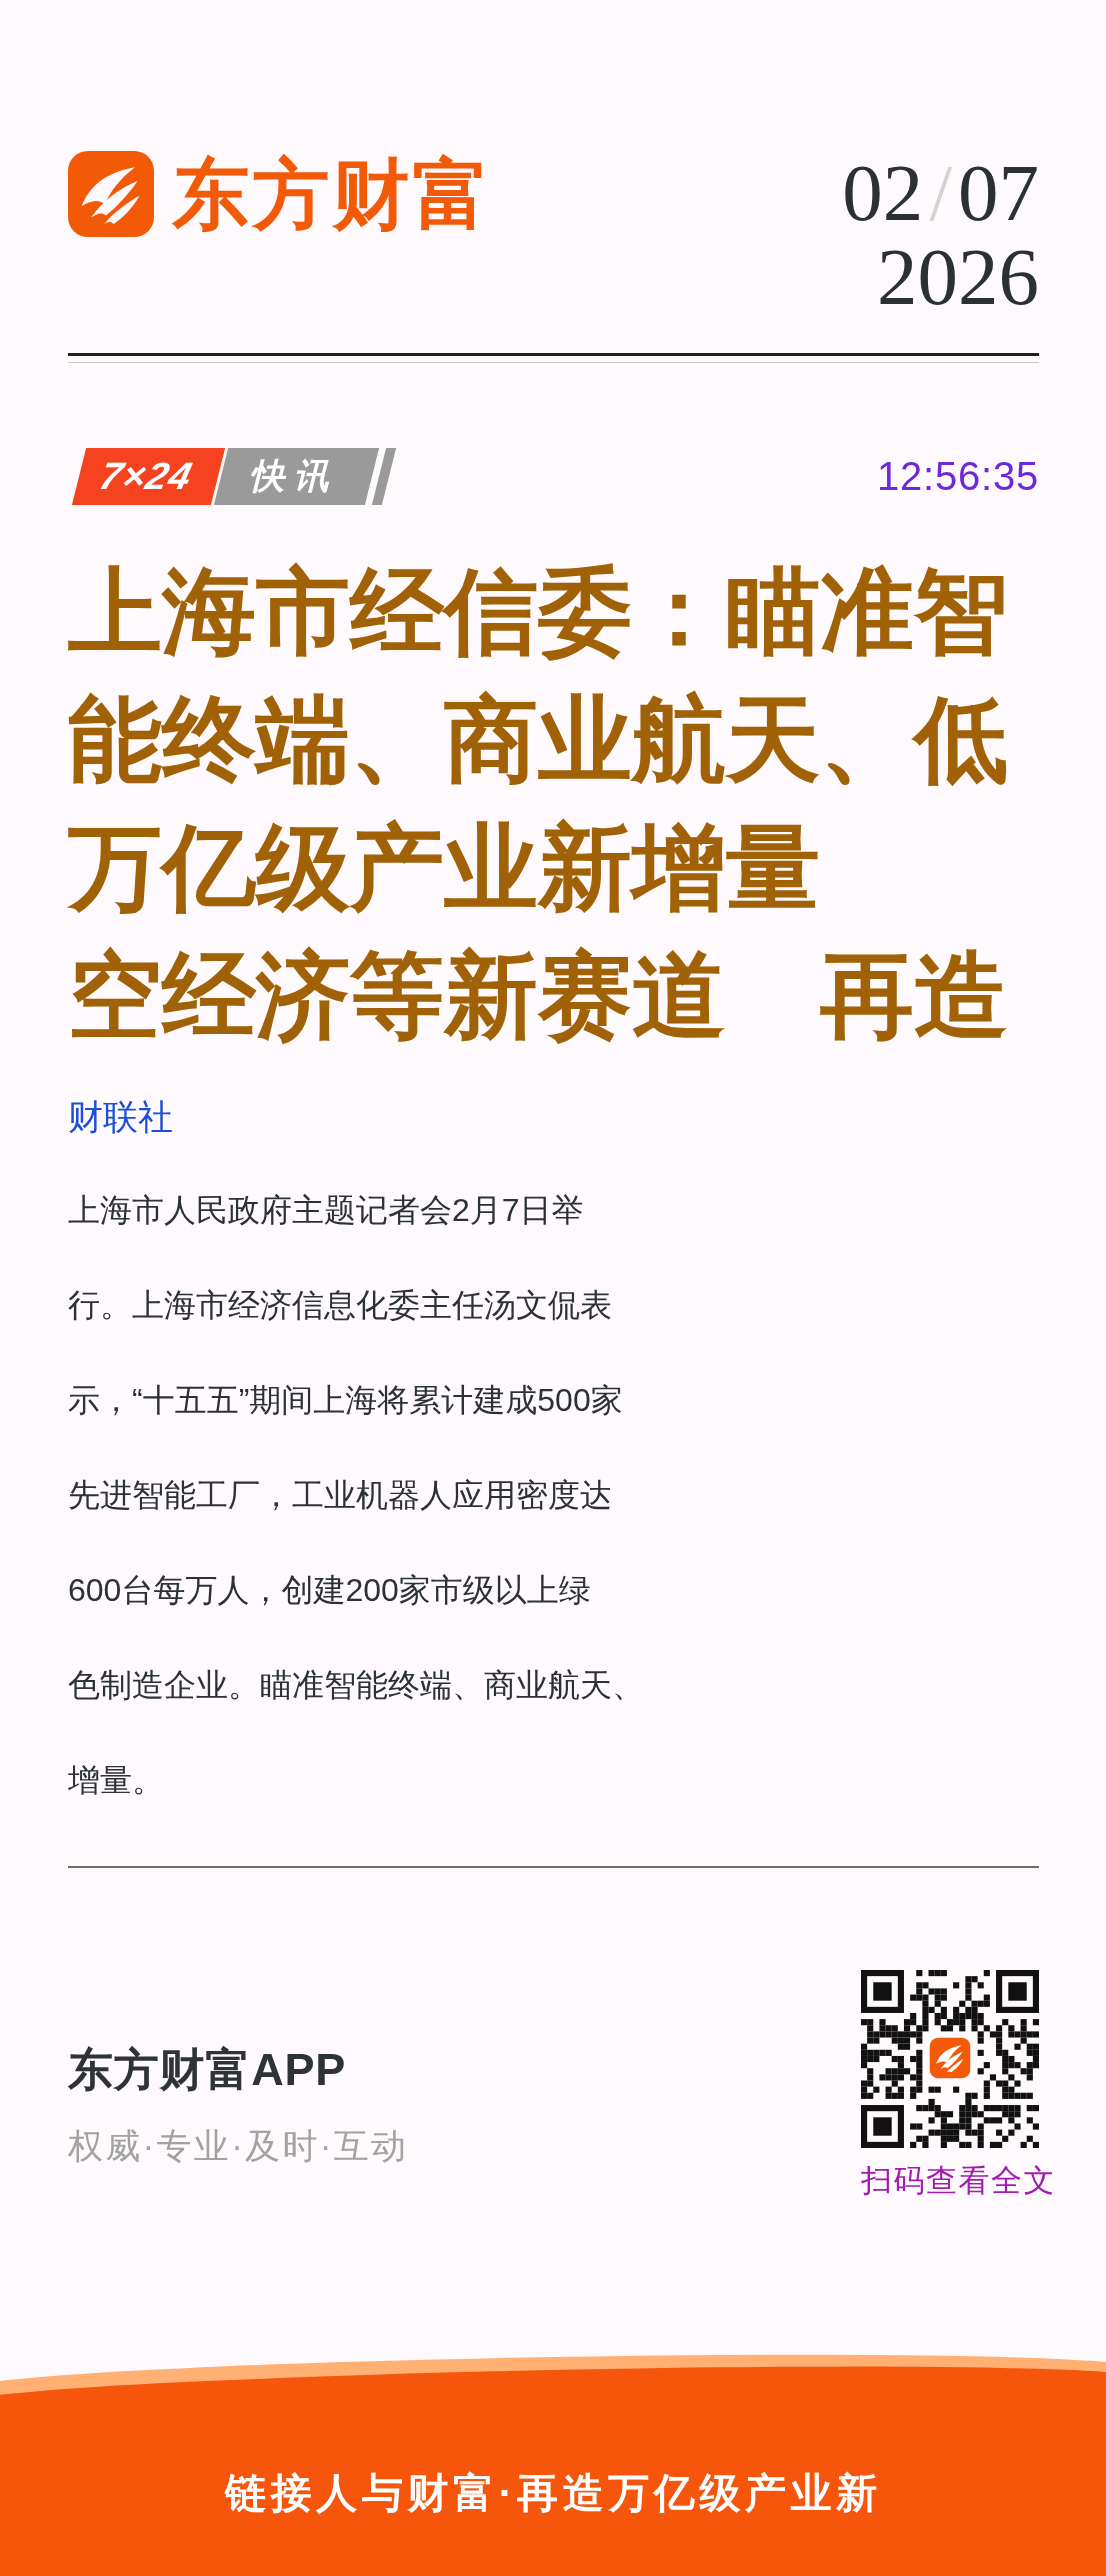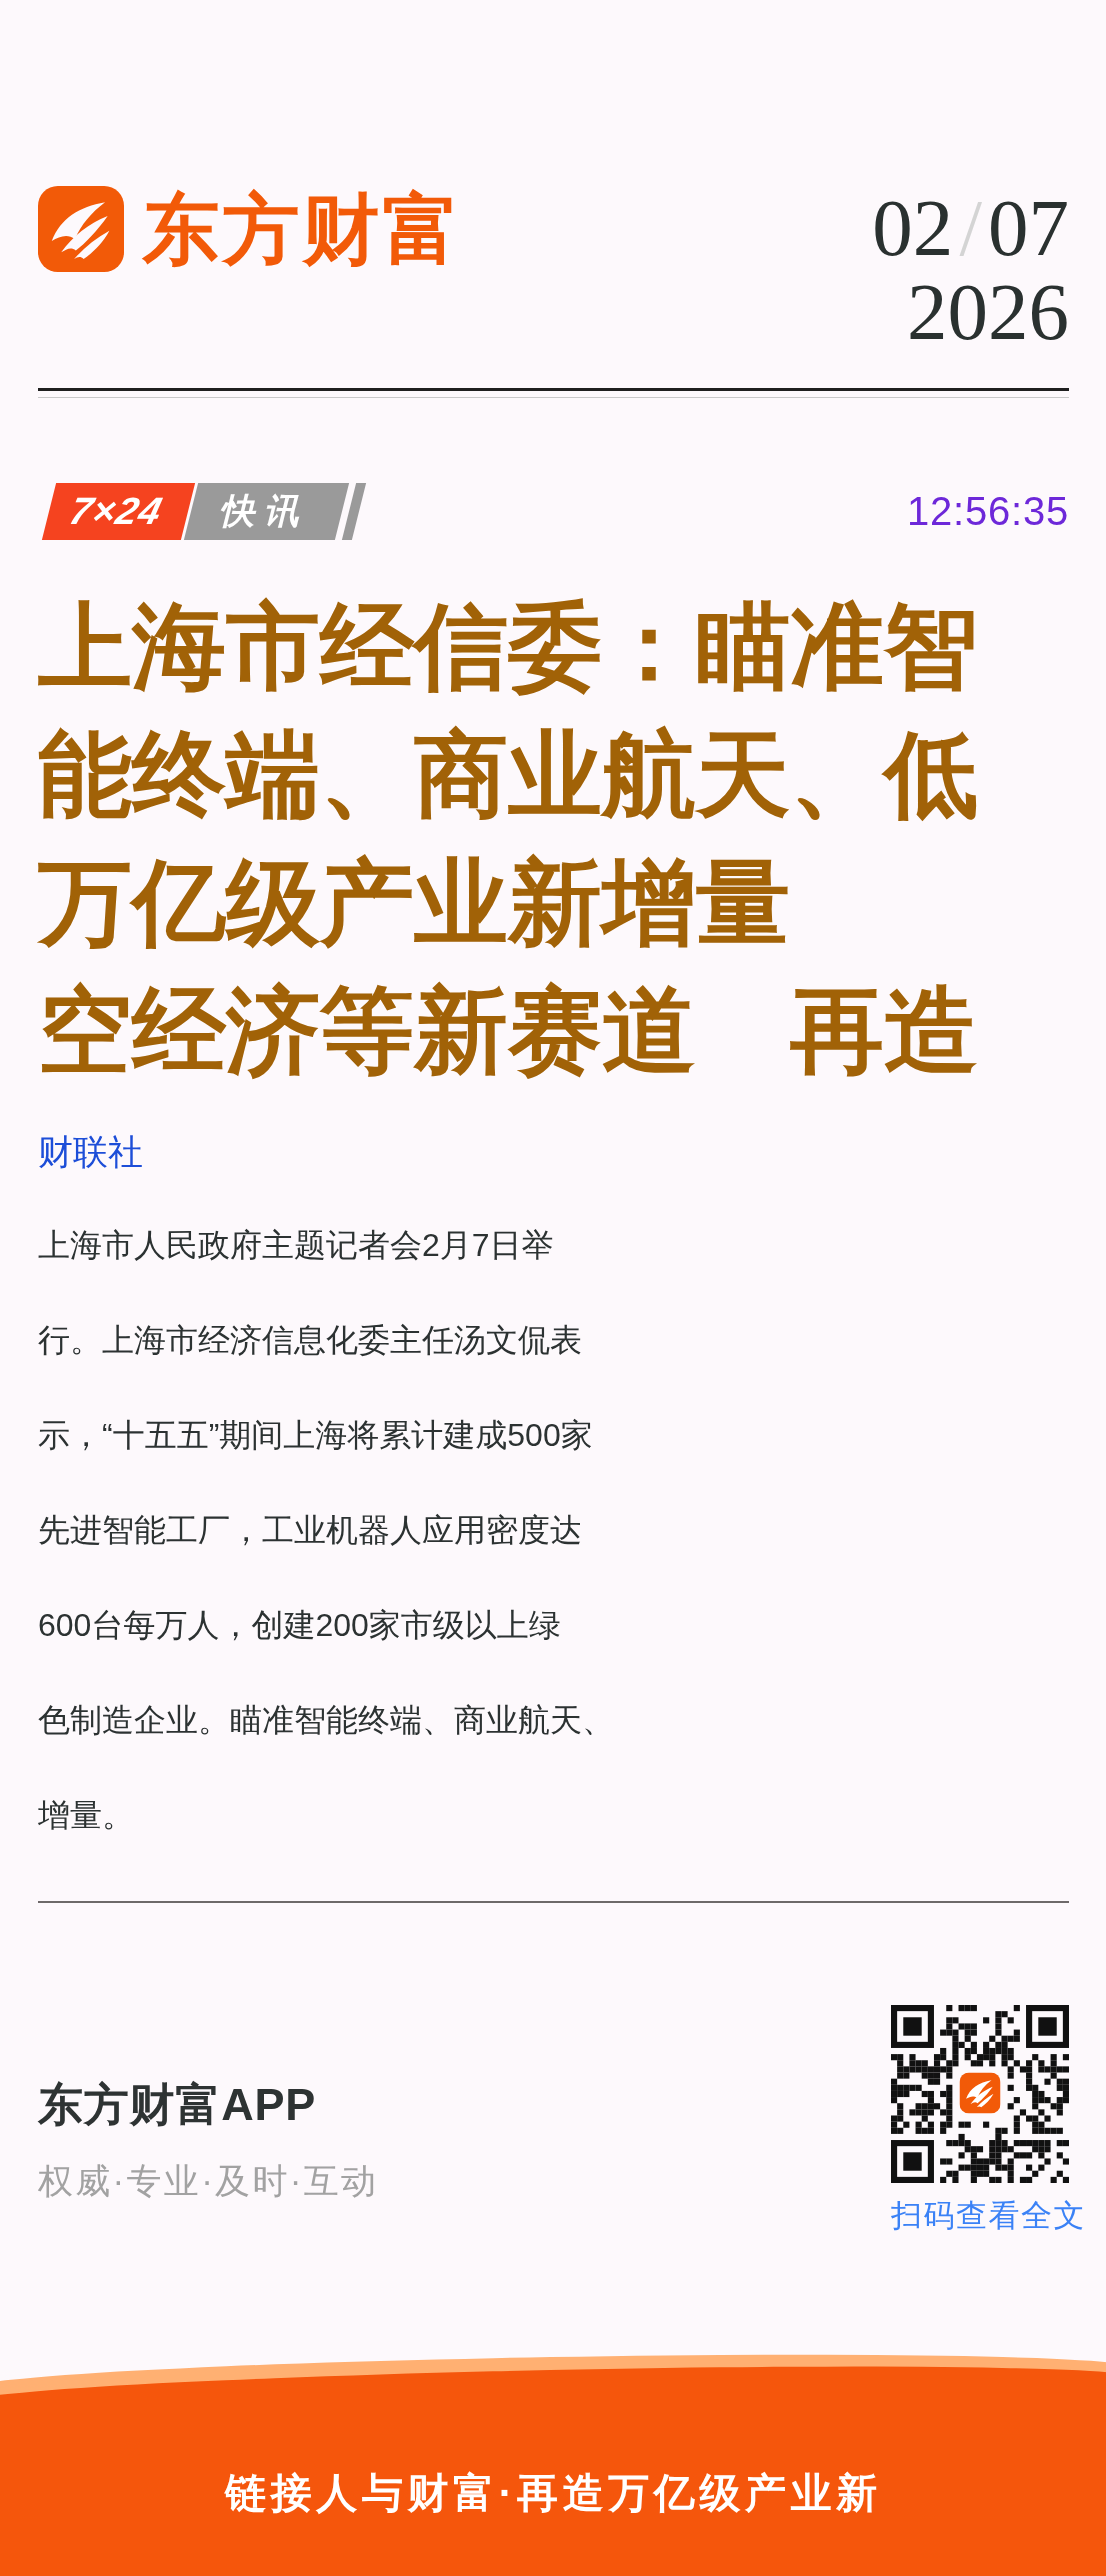--- a/index.html
+++ b/index.html
@@ -11,21 +11,21 @@
     --qr-dark:#111111;
   }
   *{margin:0;padding:0;box-sizing:border-box;}
   html,body{background:#fdf9fc;}
   body{
     width:1107px;height:2576px;
     font-family:"Liberation Sans","DejaVu Sans",sans-serif;
     position:relative;overflow:hidden;
   }
   .page{position:relative;width:1107px;height:2576px;background:#fdf9fc;overflow:hidden;}
-  .content{padding:0 38px;position:relative;z-index:2;margin-top:35px;}
+  .content{padding:0 68px;position:relative;z-index:2;}
 
   
   .header-row{display:flex;justify-content:space-between;align-items:flex-start;padding-top:151px;}
   .logo{display:flex;align-items:center;gap:18.4px;}
   .logo-icon{width:86px;height:86px;flex:0 0 auto;}
   .logo-icon .bg{fill:var(--brand-orange);}
   .logo-icon .leaf{fill:#fdf9fc;}
   .logo-text{
     font-size:77px;font-weight:bold;color:var(--brand-orange);
     letter-spacing:3.1px;line-height:86px;
@@ -83,21 +83,21 @@
   .slogan{margin-top:23px;font-size:35px;color:#a2a2a2;letter-spacing:2.3px;}
   .qr-block{width:178px;text-align:center;padding-top:7.7px;}
   .qr-wrap{position:relative;width:178px;height:178px;margin:0 auto;}
   .qr-wrap svg{display:block;width:178px;height:178px;}
   .qr-logo{
     position:absolute;left:50%;top:50%;width:45px;height:45px;
     transform:translate(-50%,-50%);
     background:#fdf9fc;border-radius:9.2px;padding:1.5px;
   }
   .qr-logo svg{width:41px;height:41px;display:block;}
-  .qr-caption{margin-top:12.3px;font-size:31px;color:#3b82f6;letter-spacing:1.5px;white-space:nowrap;}
+  .qr-caption{margin-top:12.3px;font-size:31px;color:#a21caf;letter-spacing:1.5px;white-space:nowrap;}
 
   
   .band{position:absolute;left:0;right:0;bottom:0;height:224px;z-index:1;}
   .band-light{
     position:absolute;left:-31px;right:-31px;top:4.6px;height:323px;
     background:var(--band-light);
     transform:rotate(-1.0deg);
     border-radius:50% 50% 0 0 / 21.5px;
   }
   .band-main{

